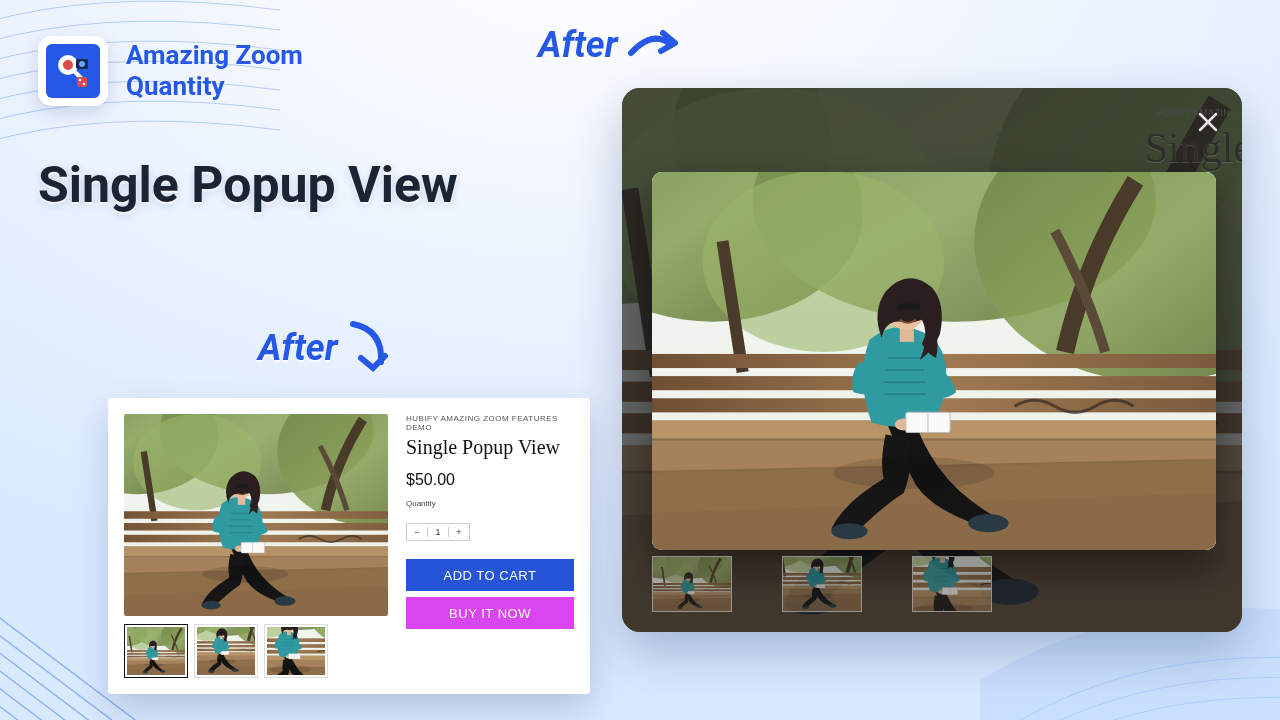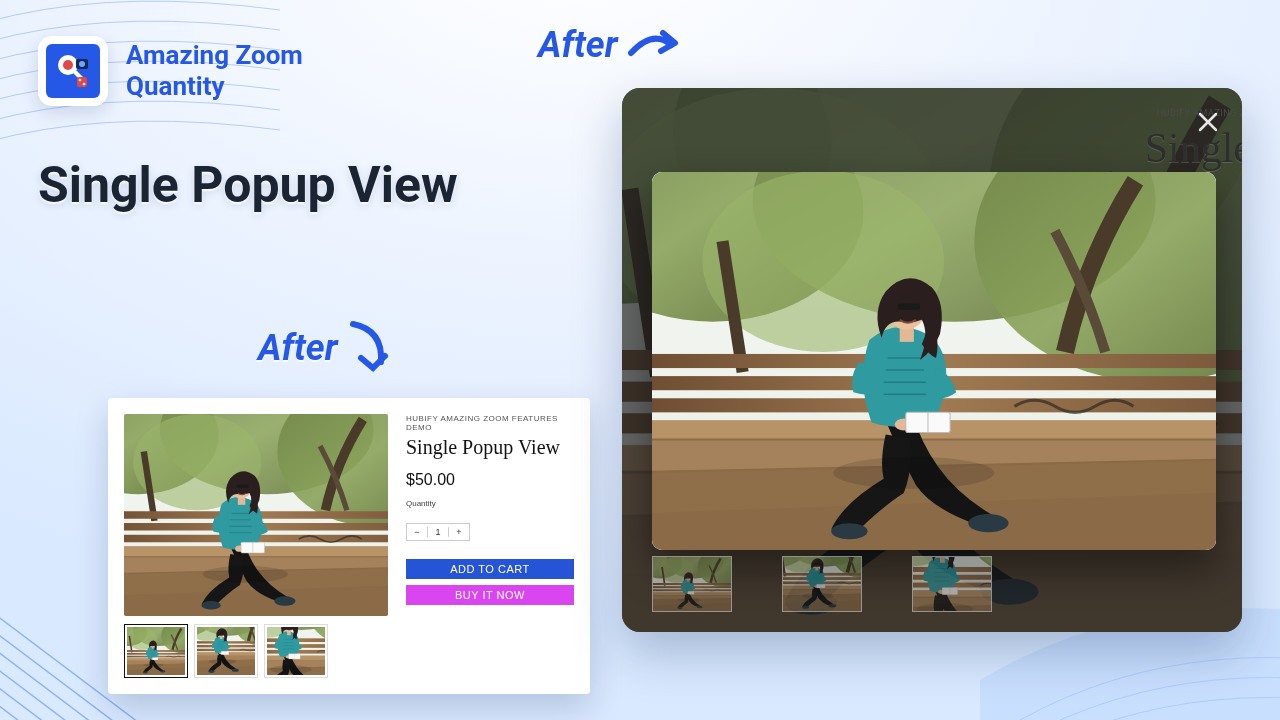--- a/index.html
+++ b/index.html
@@ -57,21 +57,21 @@
   .cb-thumb { width:64px; height:54px; border:1px solid #ddd; padding:2px; }
   .cb-thumb.active { border:1px solid #111; }
   .cb-right { flex:1; display:flex; flex-direction:column; font-family: Georgia, serif; }
   .cb-vendor { font-size:8px; letter-spacing:.5px; color:#555; text-transform:uppercase; margin-bottom:4px; font-family:-apple-system,sans-serif;}
   .cb-name { font-size:20px; font-weight:500; color:#111; margin-bottom:12px; }
   .cb-price { font-size:16px; color:#111; margin-bottom:10px; font-family:-apple-system,sans-serif;}
   .cb-qtylabel { font-size:8px; color:#444; margin-bottom:15px; font-family:-apple-system,sans-serif;}
   .cb-qty { display:flex; align-items:center; border:1px solid #ccc; width:64px; height:18px; margin-bottom:18px; font-family:-apple-system,sans-serif;}
   .cb-qty span { flex:1; text-align:center; font-size:9px; color:#333; }
   .cb-qty .mid { border-left:1px solid #ccc; border-right:1px solid #ccc; }
-  .cb-btn { width:100%; height:20px; font-size:11px; letter-spacing:.5px; display:flex; align-items:center; justify-content:center; border:none; margin-bottom:6px; cursor:pointer; font-family:-apple-system,sans-serif;}
+  .cb-btn { width:100%; height:32px; font-size:13px; letter-spacing:.5px; display:flex; align-items:center; justify-content:center; border:none; margin-bottom:6px; cursor:pointer; font-family:-apple-system,sans-serif;}
   .cb-btn.add { background:#2555d6; color:#fff; }
   .cb-btn.buy { background:#d946ef; color:#fff;text-align:center; }
 
   
   .card-after {
     position:absolute; left:622px; top:88px; width:620px; height:544px;
     background:#7a7a7a; border-radius:18px; overflow:hidden;
     box-shadow:0 20px 50px rgba(0,30,80,.25);
   }
   .ca-backdrop { position:absolute; inset:0; filter:brightness(.55) contrast(.95); }

